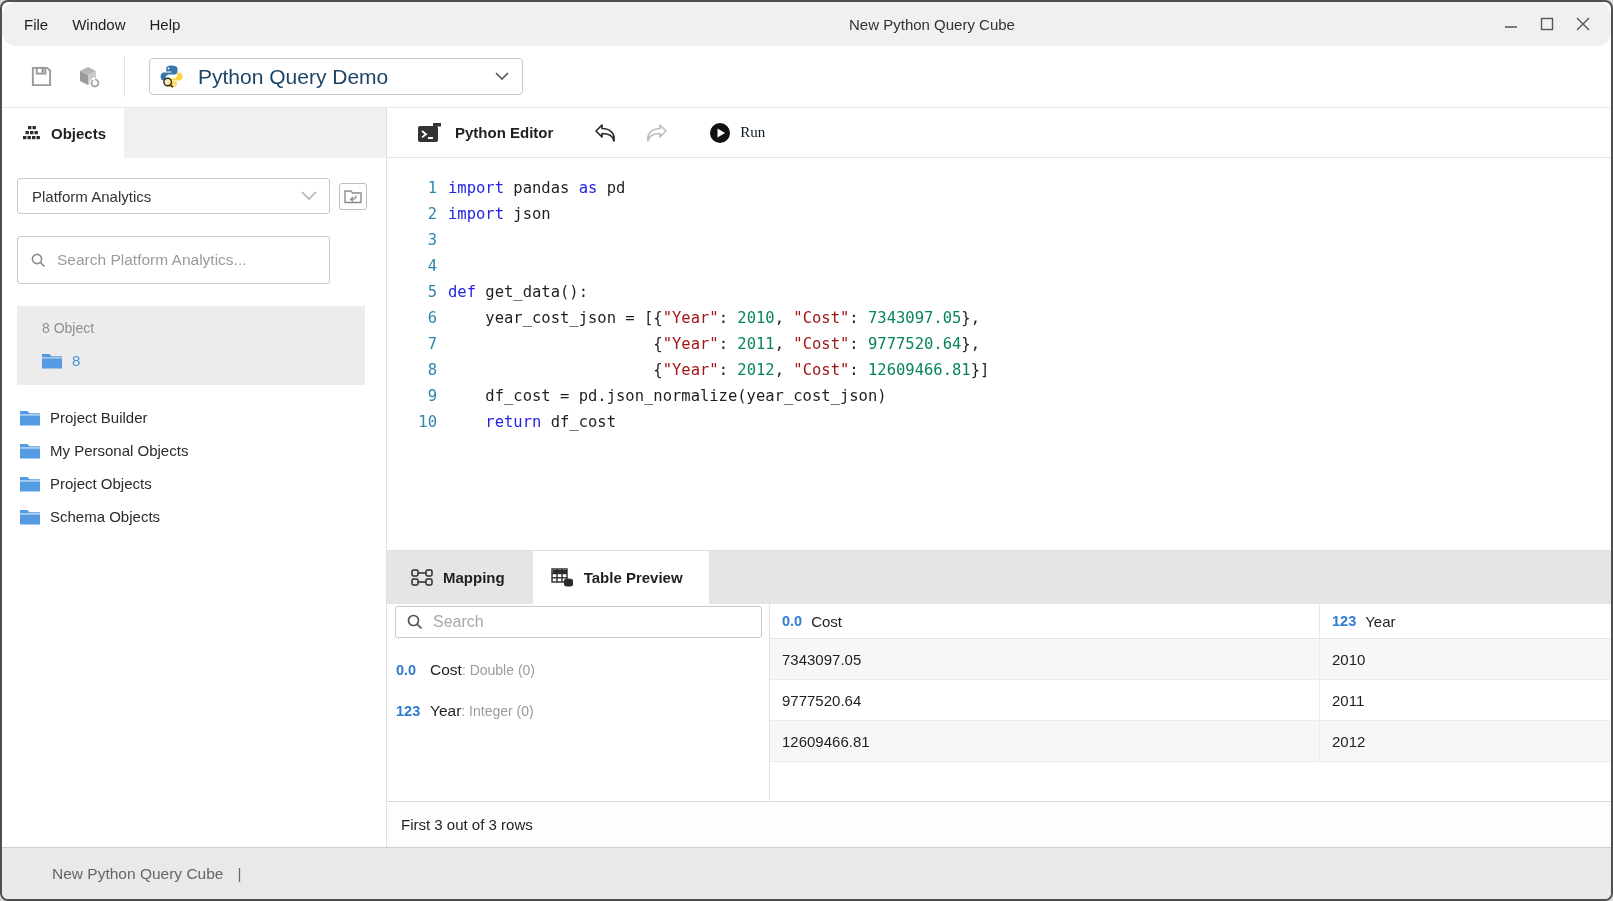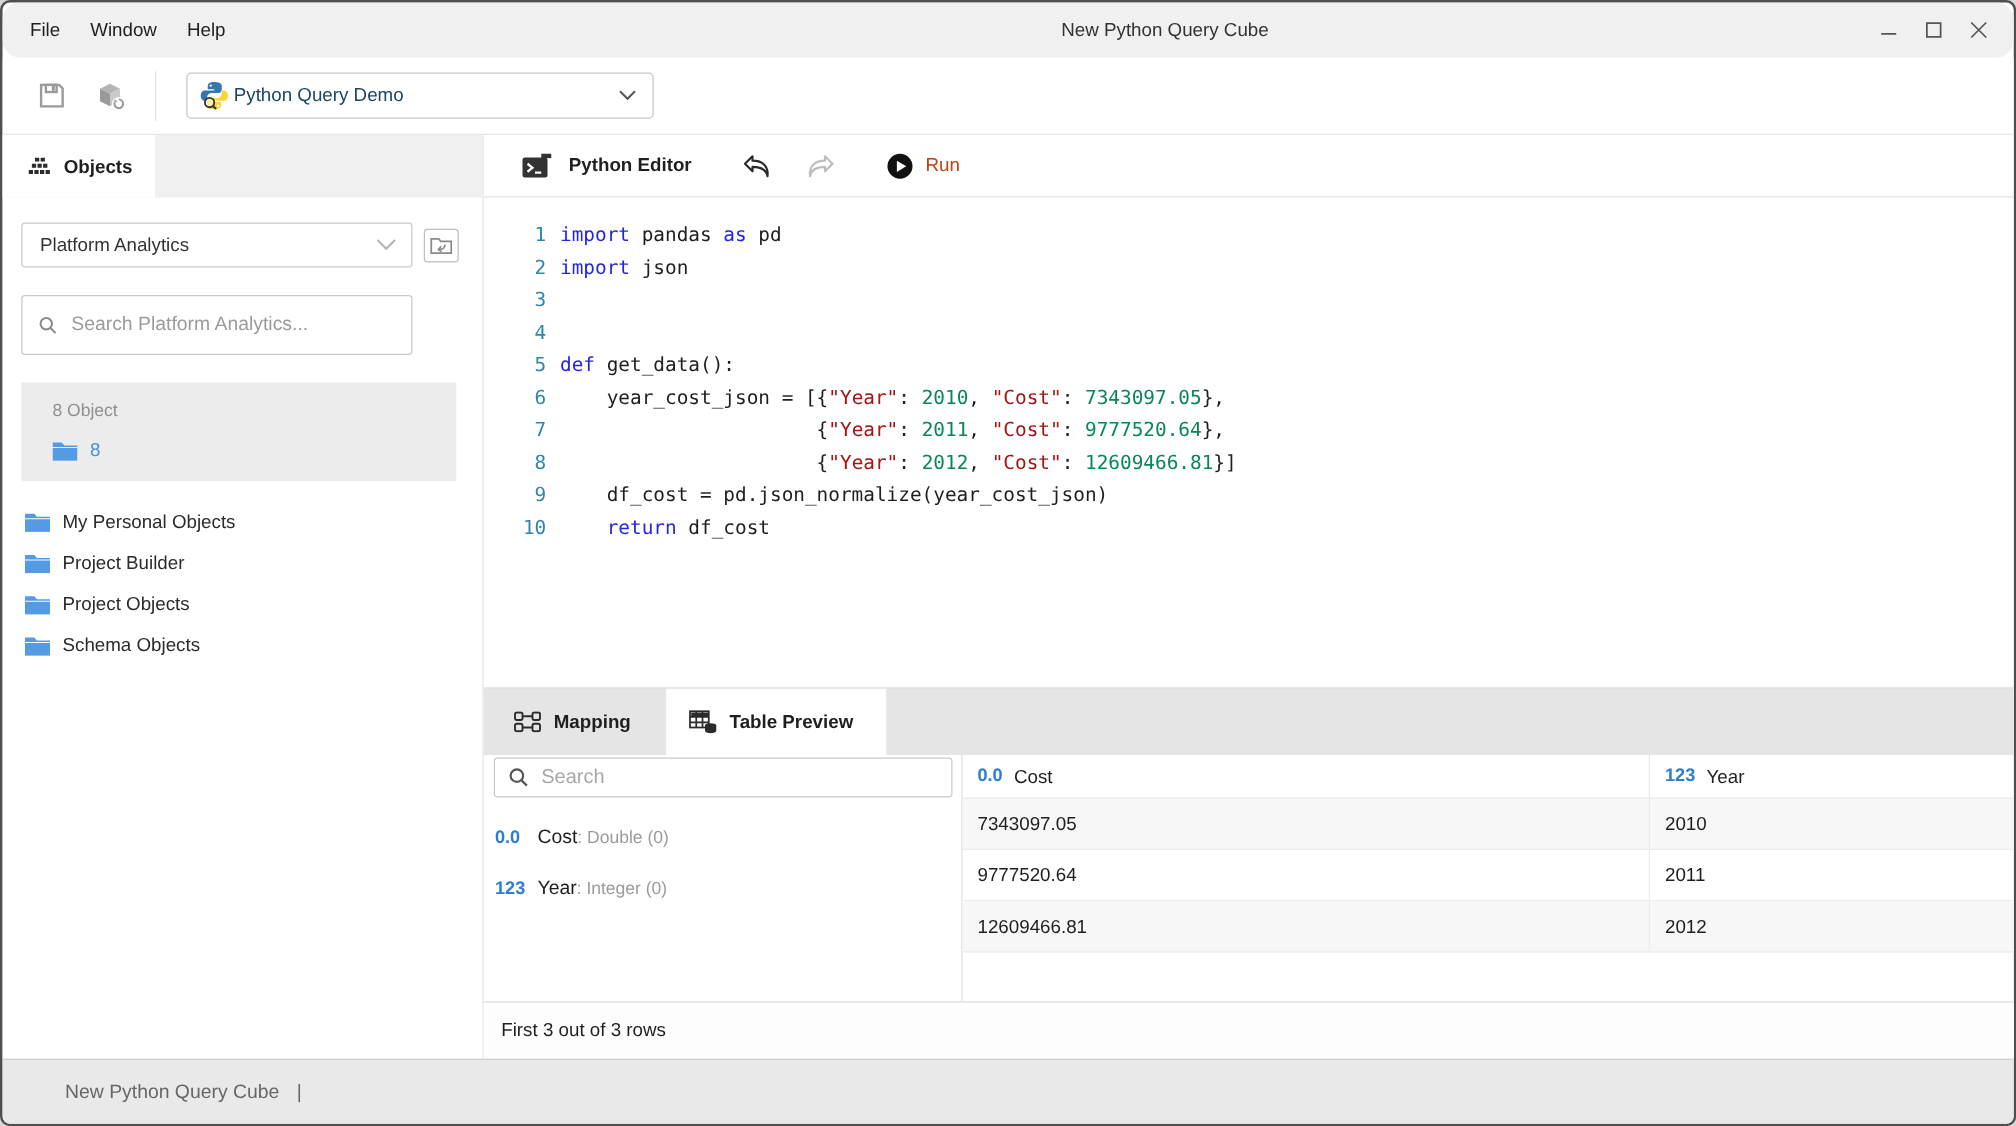--- a/index.html
+++ b/index.html
@@ -21,21 +21,21 @@
   .toolbar{ flex:0 0 62px; background:#fff; border-bottom:1px solid #e7e7e7; display:flex; align-items:center; }
   .tool-btn{ width:30px; height:30px; display:flex; align-items:center; justify-content:center; }
   .tool-btn.save{ margin-left:24px; }
   .tool-btn.cube{ margin-left:18px; }
   .v-sep{ width:1px; height:40px; background:#e2e2e2; margin-left:20px; }
   .dataset-select{
     width:374px; height:37px; margin-left:24px;
     border:1px solid #c8c8c8; border-radius:4px; background:#fff;
     display:flex; align-items:center; padding:0 13px 0 9px; cursor:default;
   }
-  .dataset-label{ font-size:15px; color:#1d4466; margin-left:3px; }
+  .dataset-label{ font-size:21px; color:#1d4466; margin-left:14px; }
   .dataset-select .chev{ margin-left:auto; }
   
   .content{ flex:1; display:flex; min-height:0; }
   .sidebar{ flex:0 0 385px; border-right:1px solid #e0e0e0; display:flex; flex-direction:column; background:#fff; }
   .sidebar-tabs{ flex:0 0 50px; background:#f0f0f0; display:flex; }
   .tab-objects{ width:122px; background:#fff; display:flex; align-items:center; gap:9px; padding-left:20px;
     font-weight:bold; font-size:15px; color:#1f1f1f; }
   .sidebar-body{ flex:1; padding-top:20px; }
   .select-row{ display:flex; align-items:center; margin-left:15px; }
   .project-select{ width:313px; height:36px; border:1px solid #c9c9c9; border-radius:3px;
@@ -53,21 +53,21 @@
   .group-folder-label{ color:#4a90d9; font-size:15px; }
   .folder-list{ margin-top:16px; }
   .folder-item{ display:flex; align-items:center; gap:10px; padding:8px 0 8px 18px; font-size:15px; color:#2b2b2b; cursor:default; }
   
   .main{ flex:1; display:flex; flex-direction:column; min-width:0; background:#fff; }
   .editor-header{ flex:0 0 50px; border-bottom:1px solid #e3e3e3; display:flex; align-items:center; padding-left:30px; }
   .editor-title{ font-weight:bold; font-size:15px; color:#1f1f1f; margin-left:13px; }
   .icon-btn{ display:flex; align-items:center; justify-content:center; width:30px; height:30px; }
   .undo-btn{ margin-left:38px; } .redo-btn{ margin-left:20px; }
   .run-btn{ margin-left:38px; display:flex; align-items:center; gap:9px; cursor:default; }
-  .run-label{ font-size:15px; color:#c2410c; }
+  .run-label{ font-size:15px; color:#0f172a;font-family:Liberation Serif, serif; }
   .code-area{ flex:1; overflow:hidden; padding-top:17px; font-family:"DejaVu Sans Mono", monospace; font-size:15.5px; }
   .code-line{ display:flex; height:26px; line-height:26px; white-space:pre; }
   .ln{ flex:0 0 50px; text-align:right; color:#2e86ad; user-select:none; }
   .ct{ padding-left:11px; color:#1f1f1f; }
   .tok-k{ color:#2424e8; } .tok-s{ color:#a31515; } .tok-n{ color:#098658; } .tok-p{ color:#1f1f1f; }
   
   .bottom-tabs{ flex:0 0 54px; background:#e5e5e5; border-top:1px solid #e0e0e0; display:flex; }
   .btab{ display:flex; align-items:center; gap:10px; font-size:15px; font-weight:bold; color:#1f1f1f; cursor:default; }
   .btab.mapping{ padding:0 28px 0 24px; }
   .btab.table-preview{ background:#fff; padding:0 26px 0 18px; }
@@ -216,28 +216,28 @@
             </svg>
             <span class="group-folder-label">8</span>
           </div>
         </div>
         <div class="folder-list">
             <div class="folder-item">
               <svg width="20" height="16" viewBox="0 0 20 16">
                 <path d="M0 15.5 V1 h7.5 l2 2.3 h10.5 v1.2 h-20" fill="#559be3"></path>
                 <rect x="0" y="5.4" width="20" height="10.1" fill="#559be3"></rect>
               </svg>
-              <span>My Personal Objects</span>
+              <span>Project Builder</span>
             </div>
             <div class="folder-item">
               <svg width="20" height="16" viewBox="0 0 20 16">
                 <path d="M0 15.5 V1 h7.5 l2 2.3 h10.5 v1.2 h-20" fill="#559be3"></path>
                 <rect x="0" y="5.4" width="20" height="10.1" fill="#559be3"></rect>
               </svg>
-              <span>Project Builder</span>
+              <span>My Personal Objects</span>
             </div>
             <div class="folder-item">
               <svg width="20" height="16" viewBox="0 0 20 16">
                 <path d="M0 15.5 V1 h7.5 l2 2.3 h10.5 v1.2 h-20" fill="#559be3"></path>
                 <rect x="0" y="5.4" width="20" height="10.1" fill="#559be3"></rect>
               </svg>
               <span>Project Objects</span>
             </div>
             <div class="folder-item">
               <svg width="20" height="16" viewBox="0 0 20 16">

